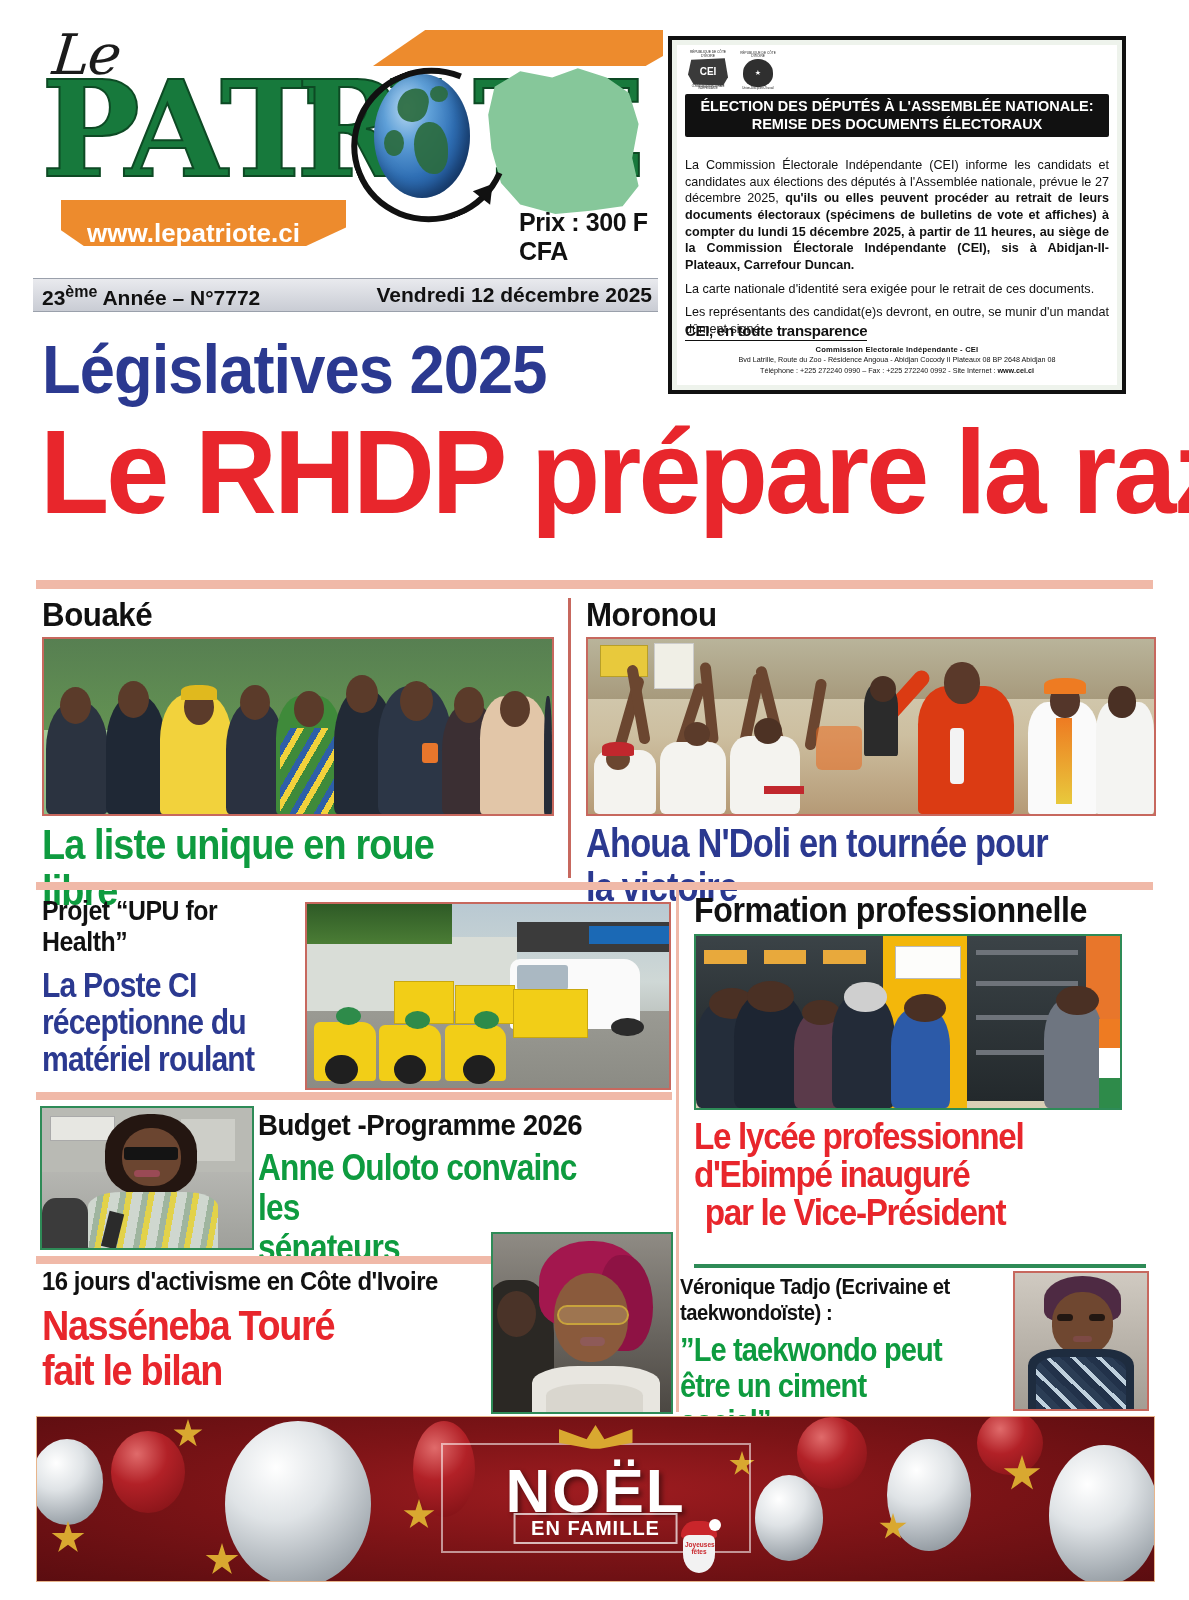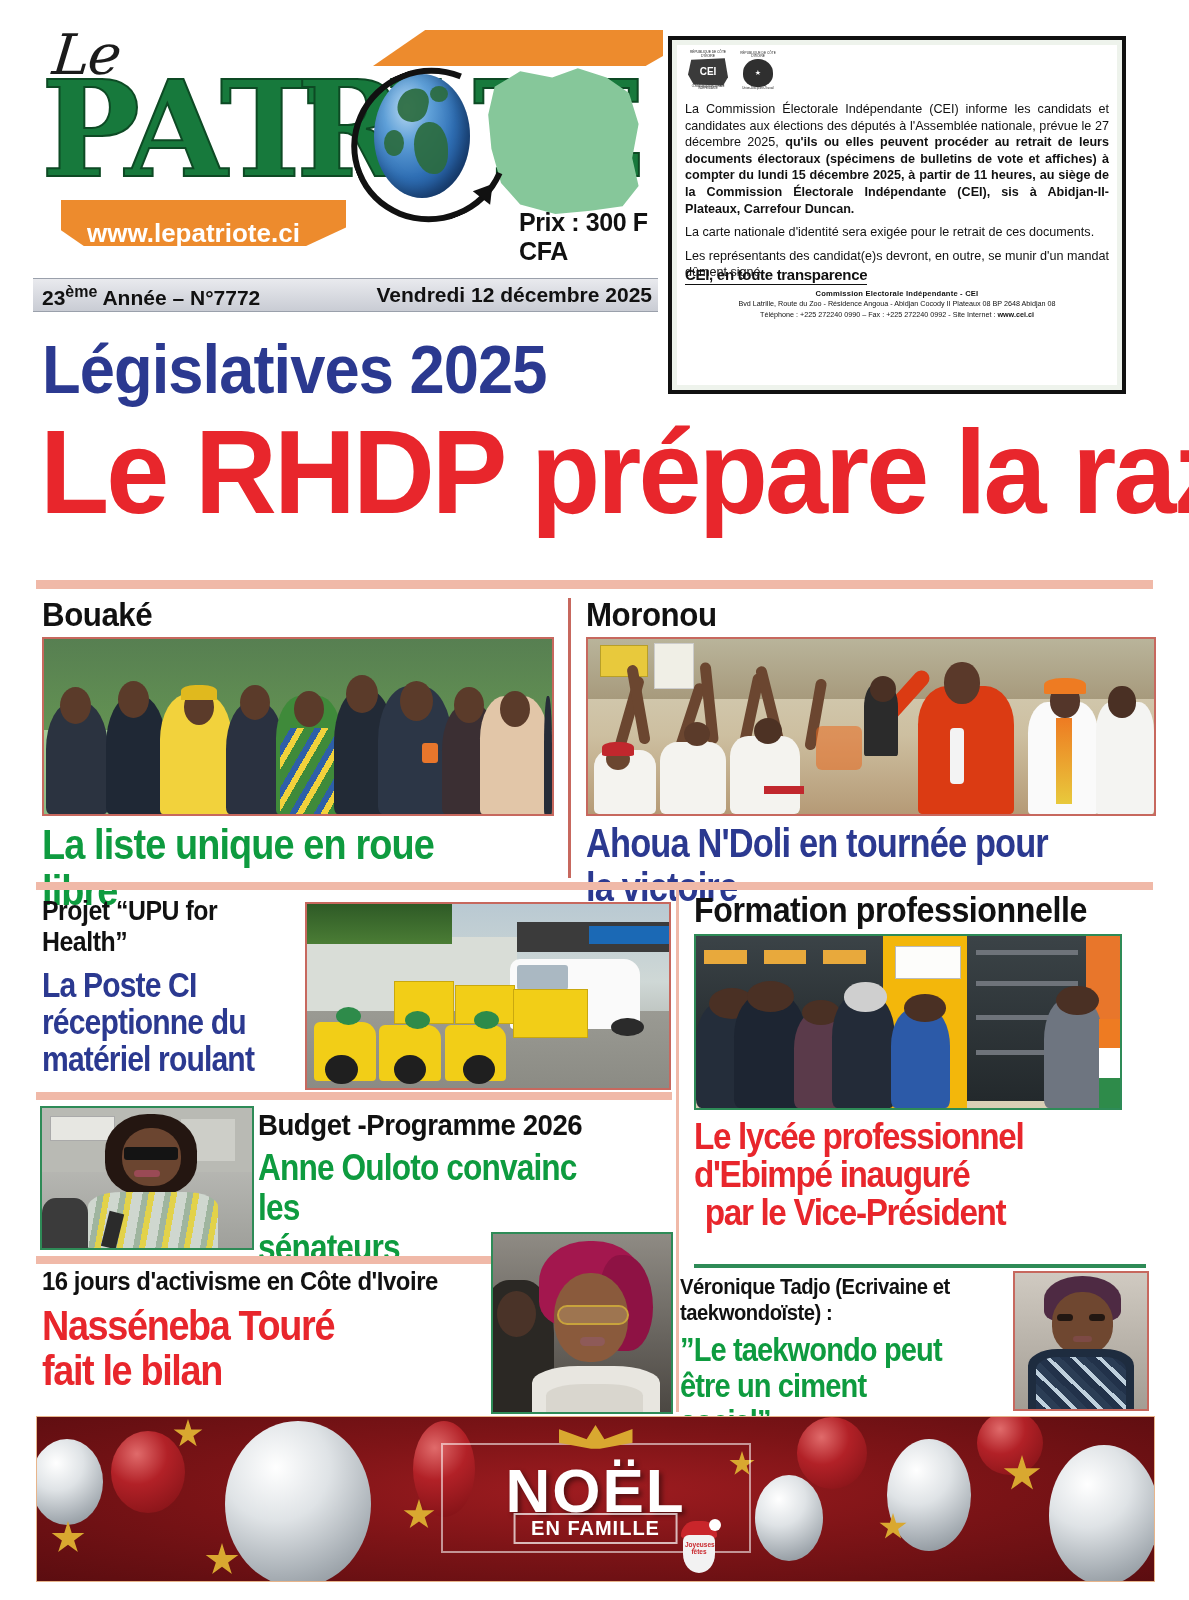--- a/index.html
+++ b/index.html
@@ -99,21 +99,21 @@
     display:flex;align-items:center;justify-content:center;font-size:7px;
   }
   .cei-title{
     flex:1 1 auto;background:#111;color:#fff;text-align:center;
     font-size:23px;font-weight:bold;letter-spacing:.3px;padding:3px 2px 4px;border-radius:3px;
   }
   .cei-sub{
     background:#111;color:#fff;text-align:center;font-weight:bold;font-size:14.5px;
     line-height:1.25;padding:3px 4px 4px;margin-top:3px;border-radius:2px;
   }
-  .cei-body{font-size:12.6px;line-height:1.32;text-align:justify;margin-top:10px;color:#111;}
+  .cei-body{font-size:12.6px;line-height:1.32;text-align:justify;margin-top:20px;color:#111;}
   .cei-body p{margin:0 0 7px 0;}
   .cei-body b{font-weight:bold;}
   .cei-sign{margin-top:2px;text-align:right;font-size:11px;line-height:1.35;}
   .cei-sign .bold{font-weight:bold;font-size:12px;}
   .cei-footrow{display:flex;align-items:flex-end;justify-content:space-between;margin-top:-22px;}
   .cei-slogan{font-size:15px;font-weight:bold;letter-spacing:-.3px;border-bottom:1.5px solid #111;padding-bottom:1px;}
   .cei-foot{text-align:center;font-size:7.2px;line-height:1.45;margin-top:3px;color:#111;}
   .cei-foot .t1{font-weight:bold;font-size:7.6px;letter-spacing:.2px;}
   .cei-foot b{font-weight:bold;}
 
@@ -268,20 +268,24 @@
           <div class="shape">CEI</div>
           <div style="font-size:2.6px;letter-spacing:-.1px;">COMMISSION ÉLECTORALE INDÉPENDANTE</div>
         </div>
         <div class="ci-seal">
           <div style="font-size:3.2px;">RÉPUBLIQUE DE CÔTE D'IVOIRE</div>
           <div class="shape">★</div>
           <div style="font-size:3px;">Union-Discipline-Travail</div>
         </div>
       </div>
 
+      <div class="cei-sub">
+        <div>ÉLECTION DES DÉPUTÉS À L'ASSEMBLÉE NATIONALE:</div>
+        <div>REMISE DES DOCUMENTS ÉLECTORAUX</div>
+      </div>
 
       <div class="cei-body">
         <p><span>La Commission Électorale Indépendante (CEI) informe les candidats et candidates aux élections des députés à  l'Assemblée nationale, prévue le 27 décembre 2025, </span><b>qu'ils ou elles peuvent procéder au retrait de leurs documents électoraux (spécimens de bulletins de vote et affiches) à compter du lundi 15 décembre 2025, à partir de 11 heures, au siège de la Commission Électorale Indépendante (CEI), sis à Abidjan-II-Plateaux, Carrefour Duncan.</b></p>
         <p>La carte nationale d'identité sera exigée pour le retrait de ces documents.</p>
         <p>Les représentants des candidat(e)s devront, en outre, se munir d'un mandat dûment signé.</p>
       </div>
 
 
       <div class="cei-footrow">
         <div class="cei-slogan">CEI, en toute transparence</div>

